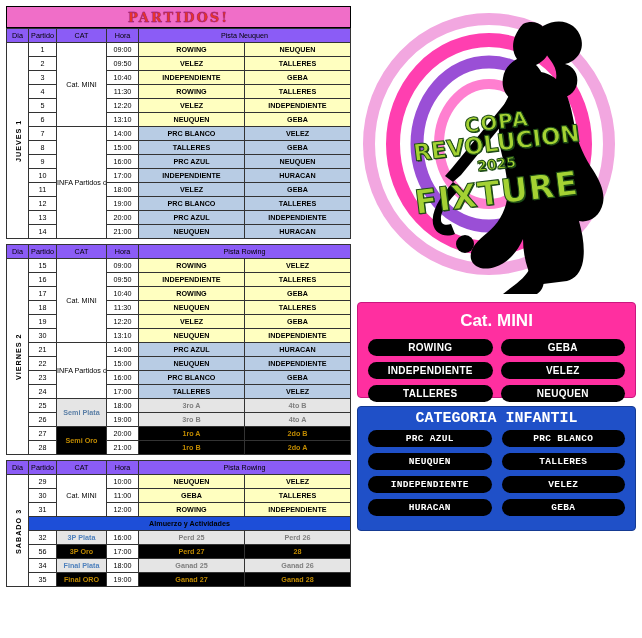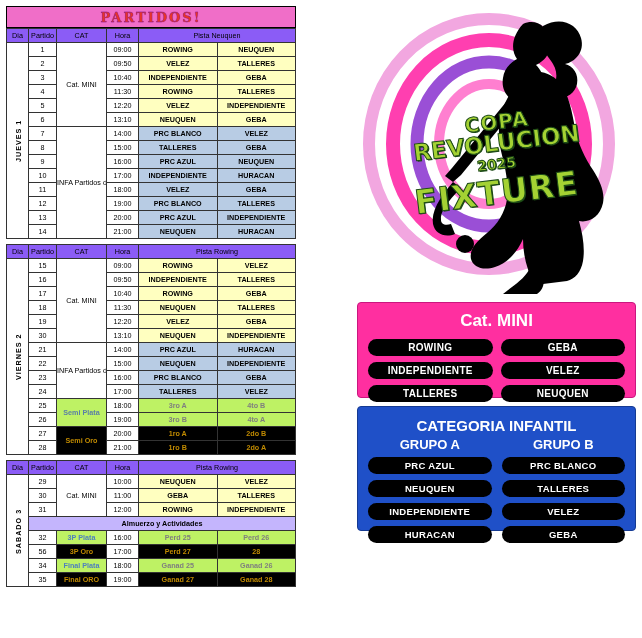--- a/index.html
+++ b/index.html
@@ -7,21 +7,21 @@
     width:642px;height:638px;
     background:#ffffff;
     font-family:"Liberation Sans", sans-serif;
     font-size:8px;
     color:#000;
     overflow:hidden;
   }
   .page{position:relative;width:642px;height:638px;}
 
   
-  .left{position:absolute;left:6px;top:6px;width:290px;}
+  .left{position:absolute;left:6px;top:6px;width:345px;}
 
   .banner{
     background:#f06ec8;
     border:1px solid #000;
     height:20px;
     display:flex;align-items:center;justify-content:center;
     margin-bottom:0px;
   }
   .banner-text{
     font-family:"DejaVu Serif", serif;
@@ -56,30 +56,30 @@
     writing-mode:vertical-rl;
     transform:rotate(180deg);
     text-align:center;
     vertical-align:middle;
     width:22px;
     background:#fff;
   }
   .catcell{font-size:7.2px;background:#fff;vertical-align:middle;}
   .yellow{background:#ffffc0;}
   .blue{background:#b8cce4;}
-  .grey{background:#bef264;}
+  .grey{background:#e5e5e5;}
   .white{background:#ffffff;}
   .teamname{font-weight:bold;font-size:7.2px;}
   .semi{font-weight:bold;font-size:6.8px;}
-  .semiplata{background:#bef264;color:#5b7fa6;}
+  .semiplata{background:#e5e5e5;color:#5b7fa6;}
   .semioro{background:#000000;color:#c08a00;}
   .greytxt{color:#7f7f7f;}
   .orangetxt{color:#c08a00;}
   .bluetxt{color:#4f81bd;}
-  .almuerzo{background:#c4b5fd;font-weight:bold;font-size:7.2px;}
+  .almuerzo{background:#1d4ed8;font-weight:bold;font-size:7.2px;}
   .sep{height:5px;background:#fff;border:none;}
 
   
   .right{position:absolute;left:357px;top:6px;width:279px;}
 
   .logo{
     position:relative;
     width:279px;height:290px;
     overflow:hidden;
     background:#ffffff;
@@ -131,23 +131,24 @@
     font-weight:bold;
     padding:3px 0;
     letter-spacing:0.3px;
   }
 
   .panel-inf{
     margin-top:8px;
     background:#1f50c8;
     border:1px solid #153a92;
     border-radius:4px;
-    padding:10px 10px 9px 10px;
+    padding:3px 10px 9px 10px;
     height:125px;
     box-sizing:border-box;
+    font-family:Liberation Mono, monospace;
   }
   .panel-inf .panel-title{font-size:15px;margin-bottom:3px;}
   .grp-head{
     display:grid;grid-template-columns:1fr 1fr;gap:10px;
     text-align:center;color:#fff;font-weight:bold;font-size:13px;
     margin-bottom:5px;
   }
   .grp-cols{display:grid;grid-template-columns:1fr 1fr;gap:6px 10px;}
   .grp-cols .pill{font-size:9.5px;}
 </style>
@@ -494,24 +495,20 @@
         <div class="pill">GEBA</div>
         <div class="pill">INDEPENDIENTE</div>
         <div class="pill">VELEZ</div>
         <div class="pill">TALLERES</div>
         <div class="pill">NEUQUEN</div>
       </div>
     </div>
 
     <div class="panel-inf">
       <div class="panel-title">CATEGORIA INFANTIL</div>
-      <div class="grp-head">
-        <div>GRUPO A</div>
-        <div>GRUPO B</div>
-      </div>
       <div class="grp-cols">
         <div class="pill">PRC AZUL</div>
         <div class="pill">PRC BLANCO</div>
         <div class="pill">NEUQUEN</div>
         <div class="pill">TALLERES</div>
         <div class="pill">INDEPENDIENTE</div>
         <div class="pill">VELEZ</div>
         <div class="pill">HURACAN</div>
         <div class="pill">GEBA</div>
       </div>

